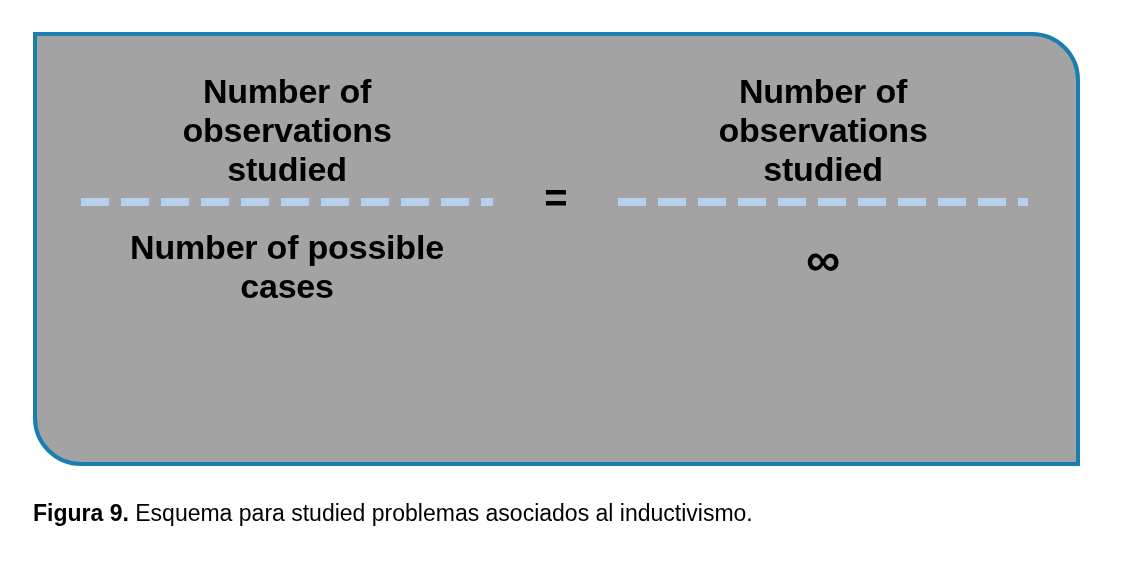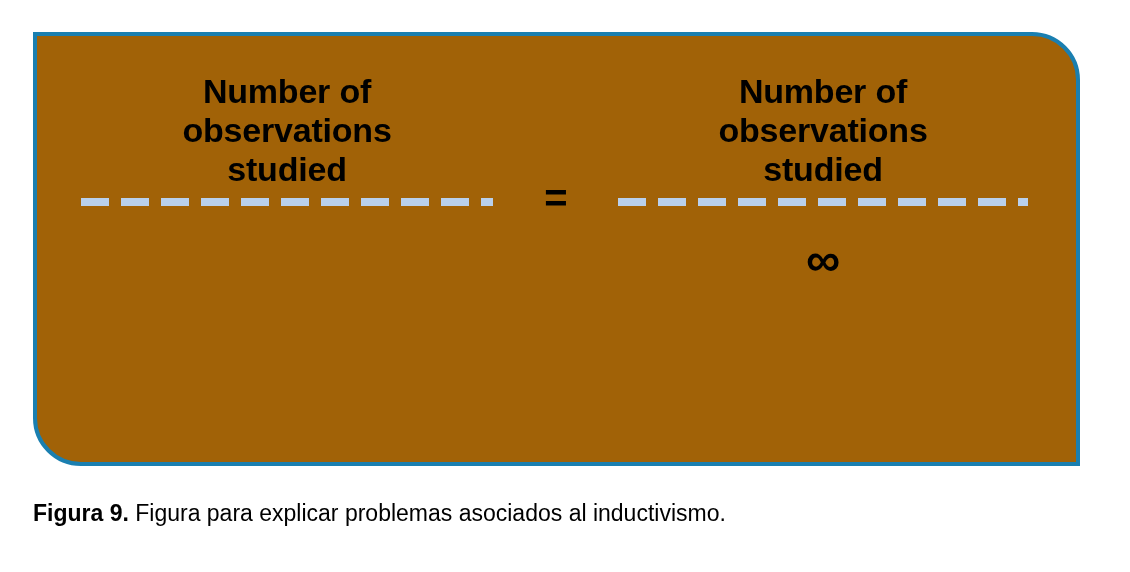--- a/index.html
+++ b/index.html
@@ -19,21 +19,21 @@
   
   #figure-frame {
     position: absolute;
     left: 33px;
     top: 32px;
     width: 1047px;
     height: 434px;
     box-sizing: border-box;
     border: 4px solid #1a7fb0;
     border-radius: 0 48px 0 48px; 
-    background: #a16207;
+    background: #a3a3a3;
   }
 
   
   #equation {
     position: absolute;
     left: 0;
     top: 0;
     width: 100%;
     height: 100%;
     display: flex;
@@ -124,32 +124,34 @@
 
 <div id="figure-frame">
 
   <div id="equation">
 
     <div class="fraction" id="fraction-left">
       <div class="numerator">Number of
 observations
 studied</div>
       <div class="fraction-bar" id="fraction-bar-left"></div>
+      <div class="denominator">Number of possible
+cases</div>
     </div>
 
     <div id="equals-wrap">
       <span id="equals-sign">=</span>
     </div>
 
     <div class="fraction" id="fraction-right">
       <div class="numerator">Number of
 observations
 studied</div>
       <div class="fraction-bar" id="fraction-bar-right"></div>
       <div id="infinity-symbol">∞</div>
     </div>
 
   </div>
 </div>
 
 <div id="figure-caption">
-  <span id="caption-label">Figura 9.</span><span id="caption-text"> Figura para explicar problemas asociados al inductivismo.</span>
+  <span id="caption-label">Figura 9.</span><span id="caption-text"> Esquema para studied problemas asociados al inductivismo.</span>
 </div>
 
 </body></html>

